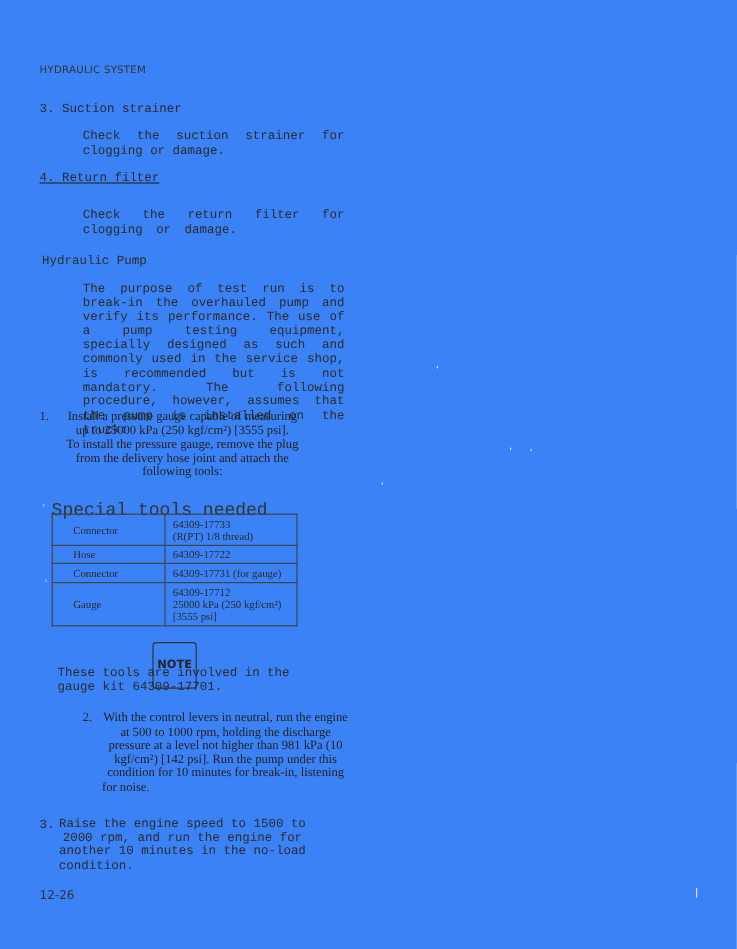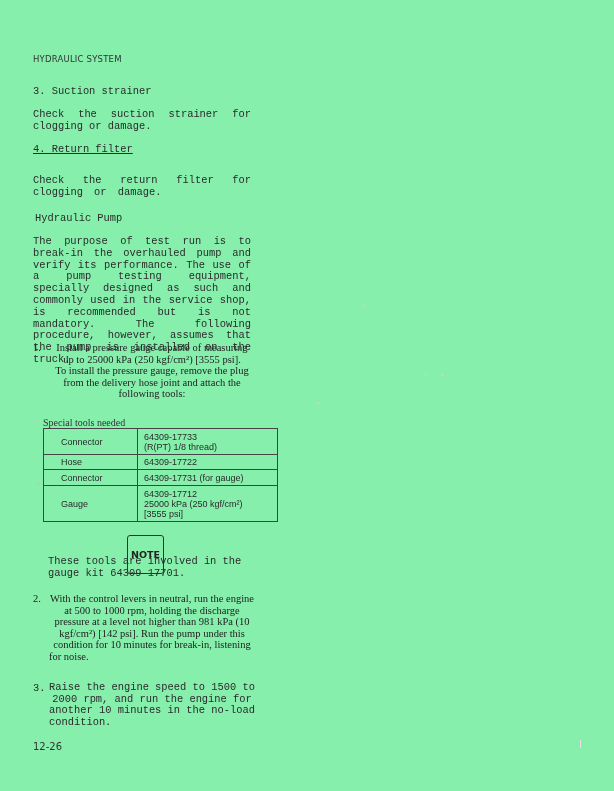--- a/index.html
+++ b/index.html
@@ -12,21 +12,21 @@
       height: 791px;
       position: relative;
       overflow: hidden;
       color: #2a2a2a;
       font-family: "DejaVu Sans Mono", "Liberation Mono", monospace;
     }
     .page {
       position: absolute;
       left: 0; top: 0;
       width: 614px; height: 791px;
-      background: #86efac;
+      background: #3b82f6;
     }
     .abs { position: absolute; }
     .header {
       left: 33px; top: 54px;
       font-family: "DejaVu Sans", "Liberation Sans", sans-serif;
       font-size: 8.5px;
       letter-spacing: 0.2px;
       color: #333;
     }
     .mono {
@@ -34,37 +34,37 @@
       font-size: 10.4px;
       line-height: 12px;
       color: #2b2b2b;
     }
     .serif {
       font-family: "Liberation Serif", "DejaVu Serif", serif;
       font-size: 10.5px;
       line-height: 11.5px;
       color: #222;
     }
-    .just { text-align: justify; text-align-last: left; }
+    .just { text-align: justify; text-align-last: left; margin-left: 36px; }
     .step-num { position: absolute; left: 0; top: 0; }
     .step-body { margin-left: 16px; text-align: center; }
 
     .tools-caption {
       left: 43px; top: 417px;
-      font-family: Liberation Serif, serif;
-      font-size: 10px;
+      font-family: Liberation Mono, monospace;
+      font-size: 15px;
       color: #333;
     }
     table.tools {
       position: absolute;
       left: 43px; top: 428px;
-      width: 235px;
+      width: 205px;
       border-collapse: collapse;
       border: 1.5px solid #333;
-      font-family: Liberation Sans, sans-serif;
+      font-family: Liberation Serif, serif;
       font-size: 9px;
       line-height: 10px;
       color: #2a2a2a;
     }
     table.tools td {
       border: 1px solid #444;
       padding: 2px 6px;
       vertical-align: middle;
     }
     table.tools td.name { width: 70px; padding-left: 17px; }

